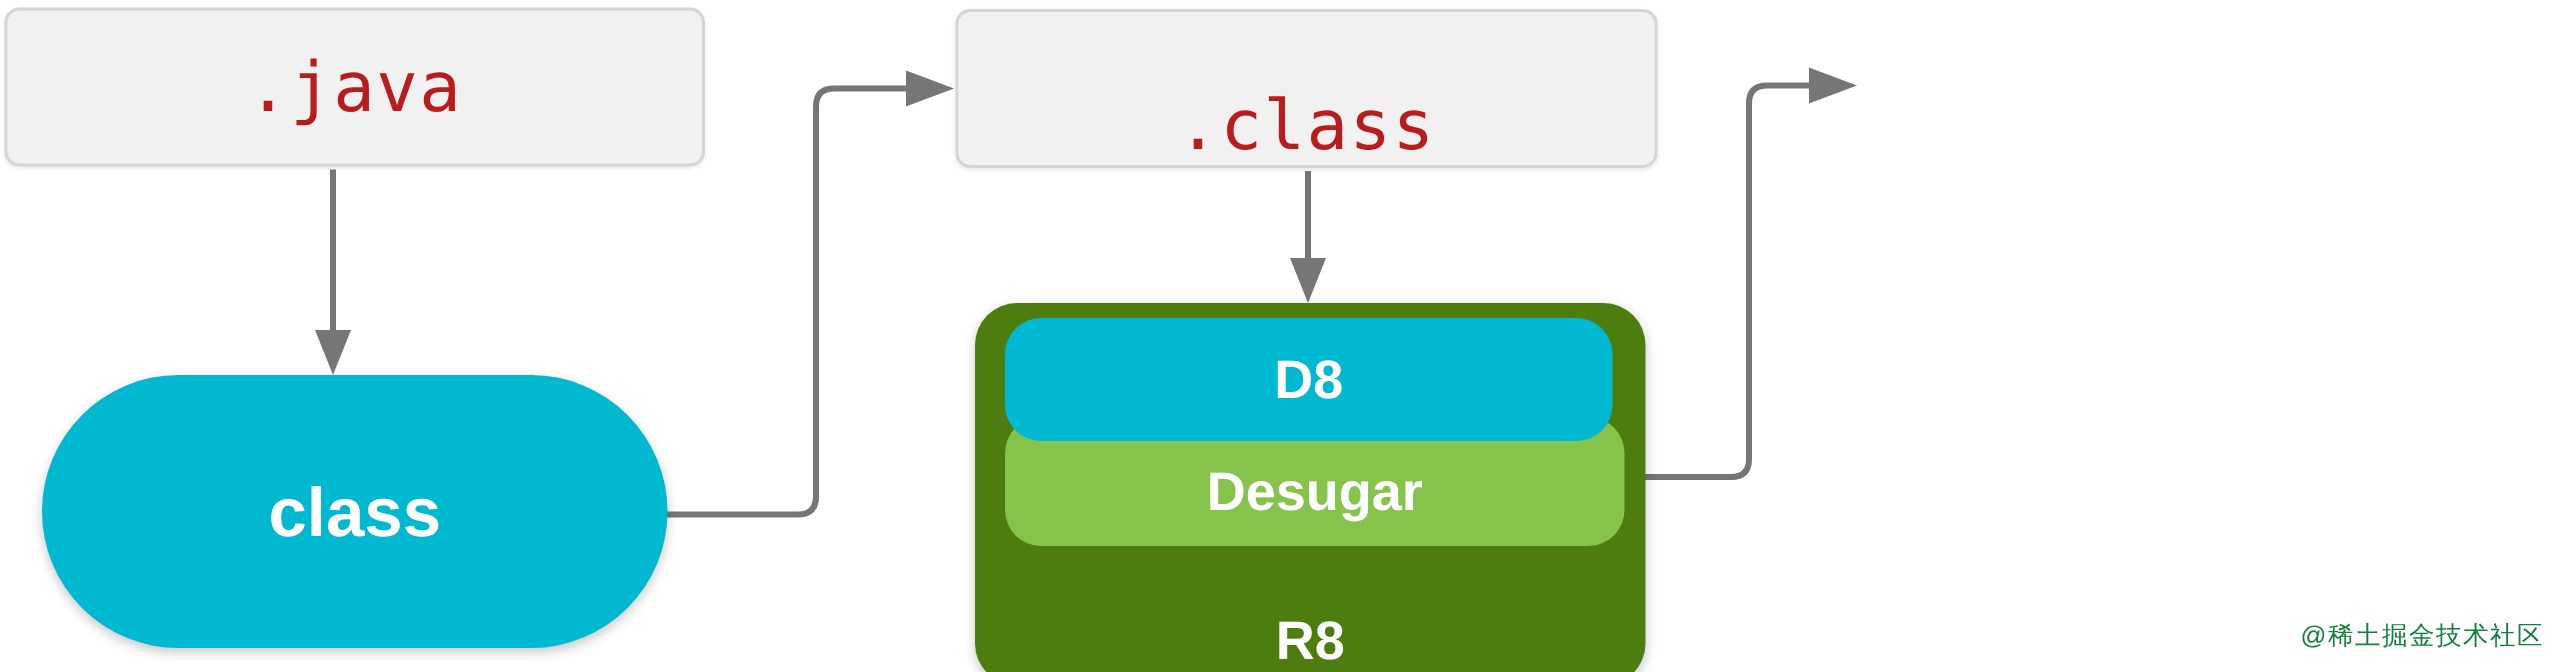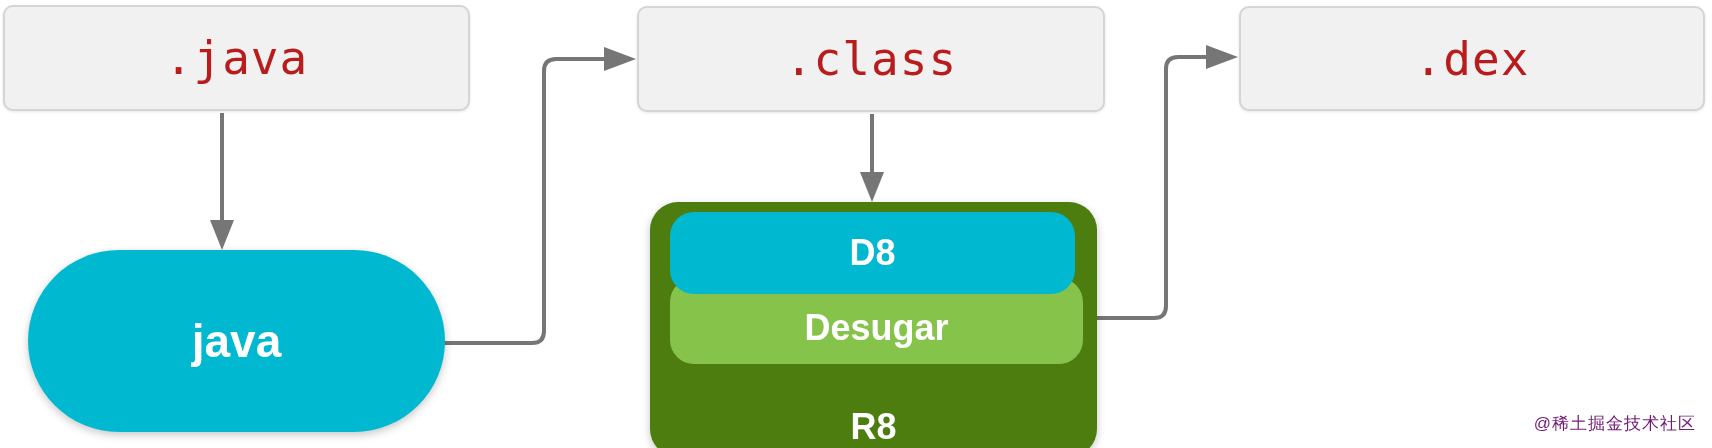--- a/index.html
+++ b/index.html
@@ -29,21 +29,21 @@
     background: #f1f1f1;
     border: 2px solid #d5d5d5;
     border-radius: 10px;
     box-shadow: 0 1px 3px rgba(0,0,0,0.10);
     color: #b91c1c;
     font-family: "DejaVu Sans Mono", "Liberation Mono", monospace;
     font-size: 46px;
     letter-spacing: 1px;
   }
   .box-java  { left: 3px;    top: 5px; width: 467px; height: 106px; }
-  .box-class { left: 637px;  top: 6px; width: 468px; height: 106px; }
+  .box-class { left: 637px;  top: 6px; width: 468px; height: 106px; align-items: flex-end; }
   .box-dex   { left: 1239px; top: 6px; width: 466px; height: 105px; }
 
   
   .pill-javac {
     left: 28px; top: 250px;
     width: 417px; height: 182px;
     background: #00b8d0;
     border-radius: 91px;
     box-shadow: 0 3px 8px rgba(0,0,0,0.22);
     color: #ffffff;
@@ -86,21 +86,21 @@
     color: #ffffff;
     font-size: 36px;
     font-weight: bold;
     z-index: 3;
     margin-top: 32px;
   }
 
   .watermark {
     position: absolute;
     right: 16px; bottom: 13px;
-    color: #701a75;
+    color: #15803d;
     font-size: 17px;
     z-index: 2;
     letter-spacing: 1px;
   }
 </style>
 </head>
 <body>
 
 <div class="stage">
 
@@ -124,26 +124,23 @@
   </svg>
 
   <div class="node file-box box-java">
     <span>.java</span>
   </div>
 
   <div class="node file-box box-class">
     <span>.class</span>
   </div>
 
-  <div class="node file-box box-dex">
-    <span>.dex</span>
-  </div>
 
   <div class="node pill-javac">
-    <span>java</span>
+    <span>class</span>
   </div>
 
   <div class="node group-r8">
     <div class="inner-bar bar-d8">
       <span>D8</span>
     </div>
     <div class="inner-bar bar-desugar">
       <span>Desugar</span>
     </div>
     <div class="label-r8">R8</div>

